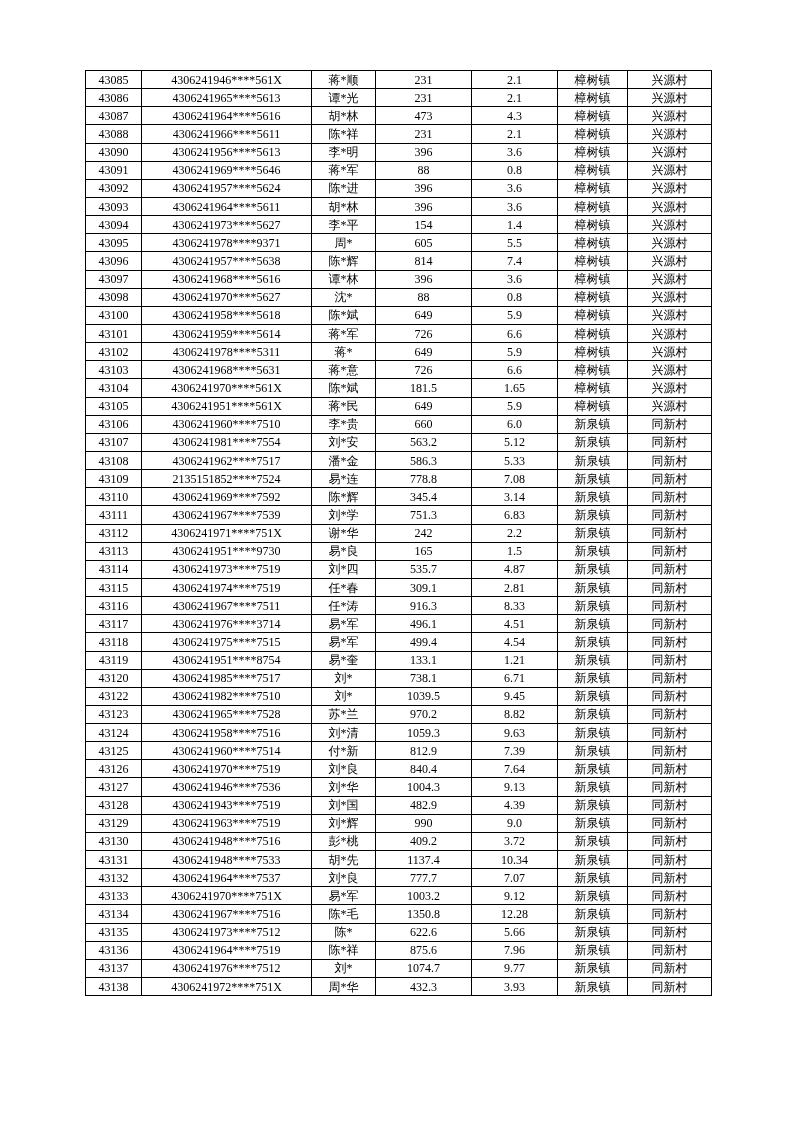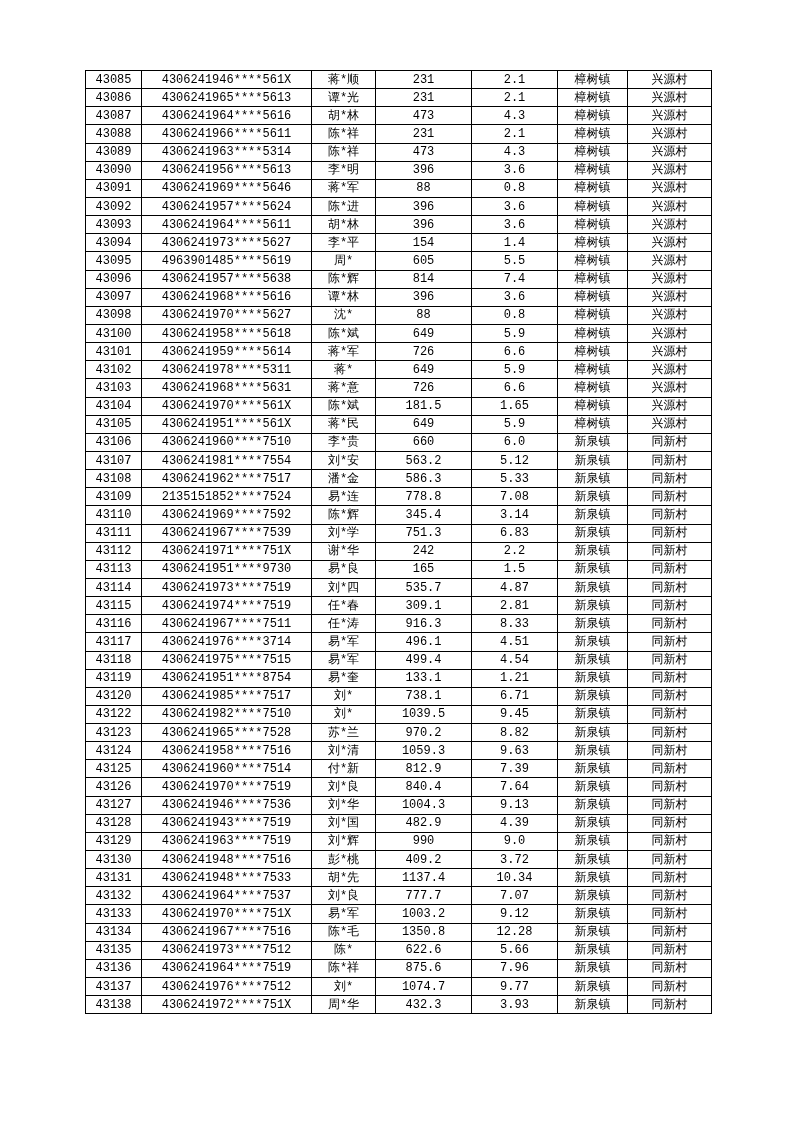--- a/index.html
+++ b/index.html
@@ -6,21 +6,21 @@
     margin: 0;
     padding: 0;
     background: #ffffff;
   }
   .page {
     position: relative;
     width: 794px;
     height: 1122px;
     background: #ffffff;
     overflow: hidden;
-    font-family: Liberation Mono, monospace;
+    font-family: Liberation Serif, serif;
     color: #000000;
   }
   table.data-table {
     position: absolute;
     left: 85px;
     top: 70px;
     width: 626px;
     border-collapse: collapse;
     table-layout: fixed;
   }
@@ -88,29 +88,20 @@
         <tr>
           <td>43088</td>
           <td>4306241966****5611</td>
           <td>陈*祥</td>
           <td>231</td>
           <td>2.1</td>
           <td>樟树镇</td>
           <td>兴源村</td>
         </tr>
         <tr>
-          <td>43089</td>
-          <td>4306241963****5314</td>
-          <td>陈*祥</td>
-          <td>473</td>
-          <td>4.3</td>
-          <td>樟树镇</td>
-          <td>兴源村</td>
-        </tr>
-        <tr>
           <td>43090</td>
           <td>4306241956****5613</td>
           <td>李*明</td>
           <td>396</td>
           <td>3.6</td>
           <td>樟树镇</td>
           <td>兴源村</td>
         </tr>
         <tr>
           <td>43091</td>
@@ -143,21 +134,21 @@
           <td>43094</td>
           <td>4306241973****5627</td>
           <td>李*平</td>
           <td>154</td>
           <td>1.4</td>
           <td>樟树镇</td>
           <td>兴源村</td>
         </tr>
         <tr>
           <td>43095</td>
-          <td>4963901485****5619</td>
+          <td>4306241978****9371</td>
           <td>周*</td>
           <td>605</td>
           <td>5.5</td>
           <td>樟树镇</td>
           <td>兴源村</td>
         </tr>
         <tr>
           <td>43096</td>
           <td>4306241957****5638</td>
           <td>陈*辉</td>

